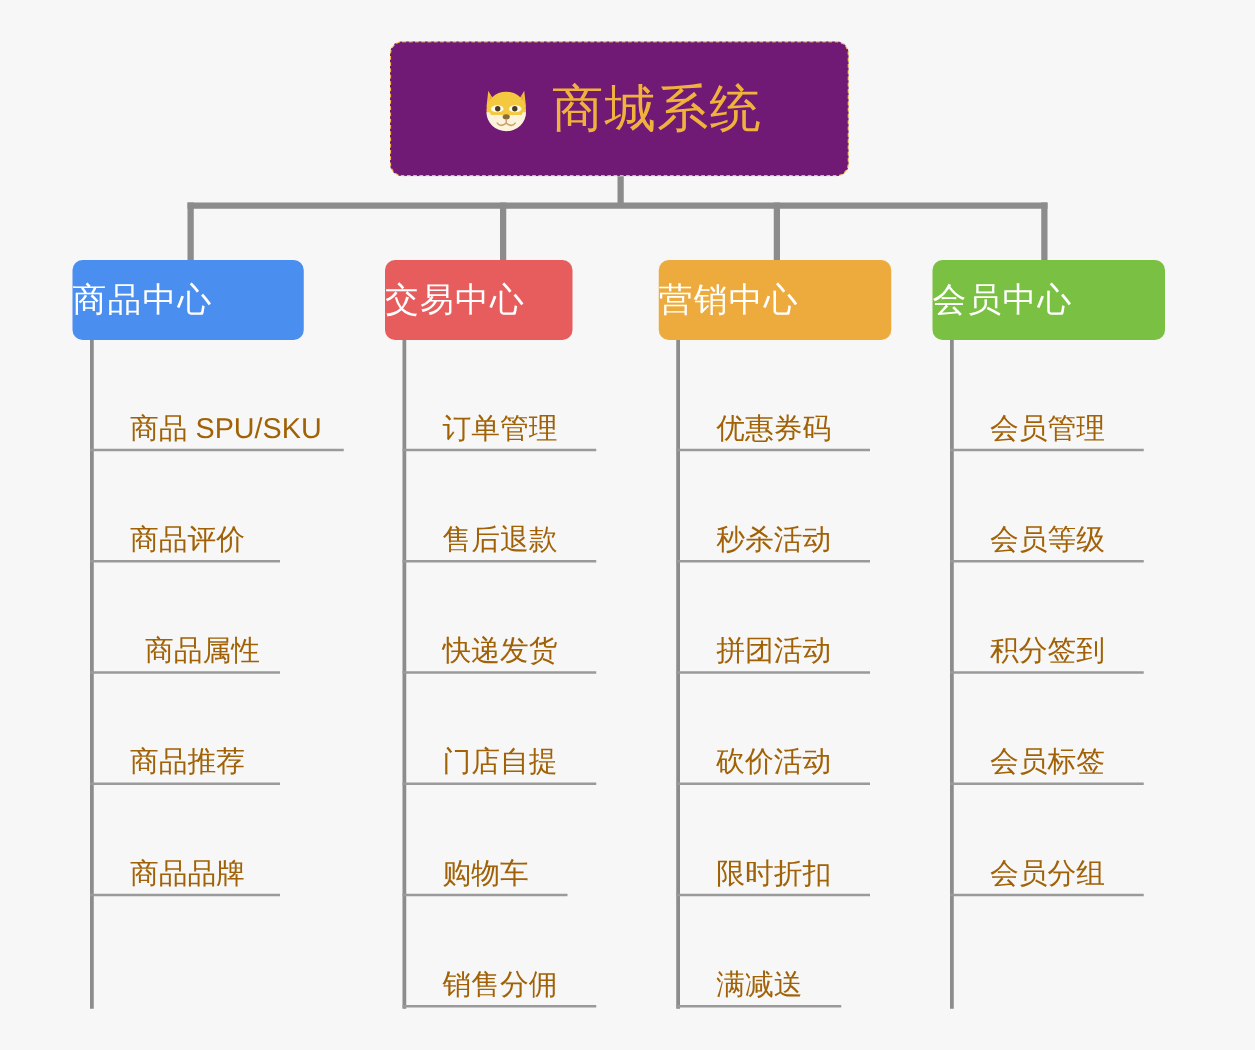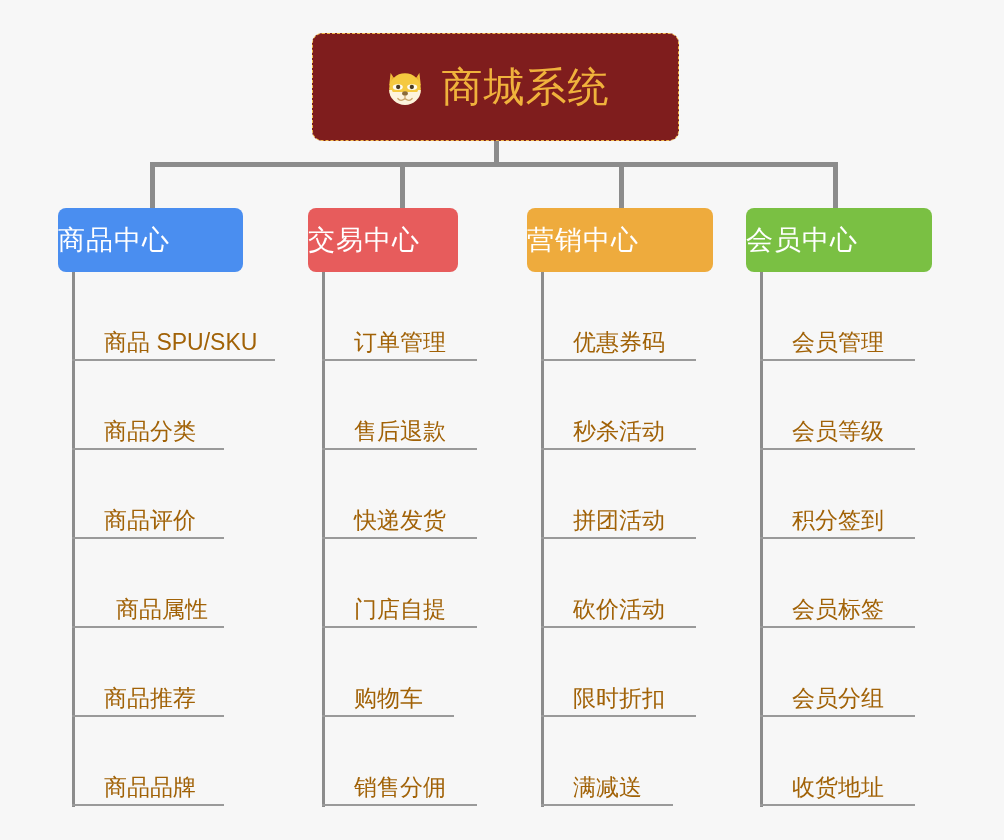--- a/index.html
+++ b/index.html
@@ -22,21 +22,21 @@
   }
 
   
   .root-node {
     position: absolute;
     left: 312px;
     top: 33px;
     width: 367px;
     height: 108px;
     box-sizing: border-box;
-    background: #7f1d1d;
+    background: #701a75;
     border: 1px dashed #f0b94a;
     border-radius: 10px;
     display: flex;
     align-items: center;
     justify-content: center;
     gap: 14px;
   }
   .root-emoji {
     font-size: 40px;
     line-height: 1;
@@ -145,23 +145,20 @@
   <div class="column" style="left:58px;">
     <div class="cat-box" style="width:185px; background:#4a8ef0;">
       <span>商品中心</span>
     </div>
     <div class="spine" style="left:14px; top:64px; height:535px;"></div>
     <div class="leaf-list" style="left:14px;">
       <div class="leaf" style="width:203px;">
         <span class="leaf-label">商品 SPU/SKU</span>
       </div>
       <div class="leaf" style="width:152px;">
-        <span class="leaf-label">商品分类</span>
-      </div>
-      <div class="leaf" style="width:152px;">
         <span class="leaf-label">商品评价</span>
       </div>
       <div class="leaf" style="width:152px;padding-left:44px;">
         <span class="leaf-label">商品属性</span>
       </div>
       <div class="leaf" style="width:152px;">
         <span class="leaf-label">商品推荐</span>
       </div>
       <div class="leaf" style="width:152px;">
         <span class="leaf-label">商品品牌</span>
@@ -237,19 +234,16 @@
       </div>
       <div class="leaf" style="width:155px;">
         <span class="leaf-label">积分签到</span>
       </div>
       <div class="leaf" style="width:155px;">
         <span class="leaf-label">会员标签</span>
       </div>
       <div class="leaf" style="width:155px;">
         <span class="leaf-label">会员分组</span>
       </div>
-      <div class="leaf" style="width:155px;">
-        <span class="leaf-label">收货地址</span>
-      </div>
     </div>
   </div>
 
 </div>
 
 </body></html>

